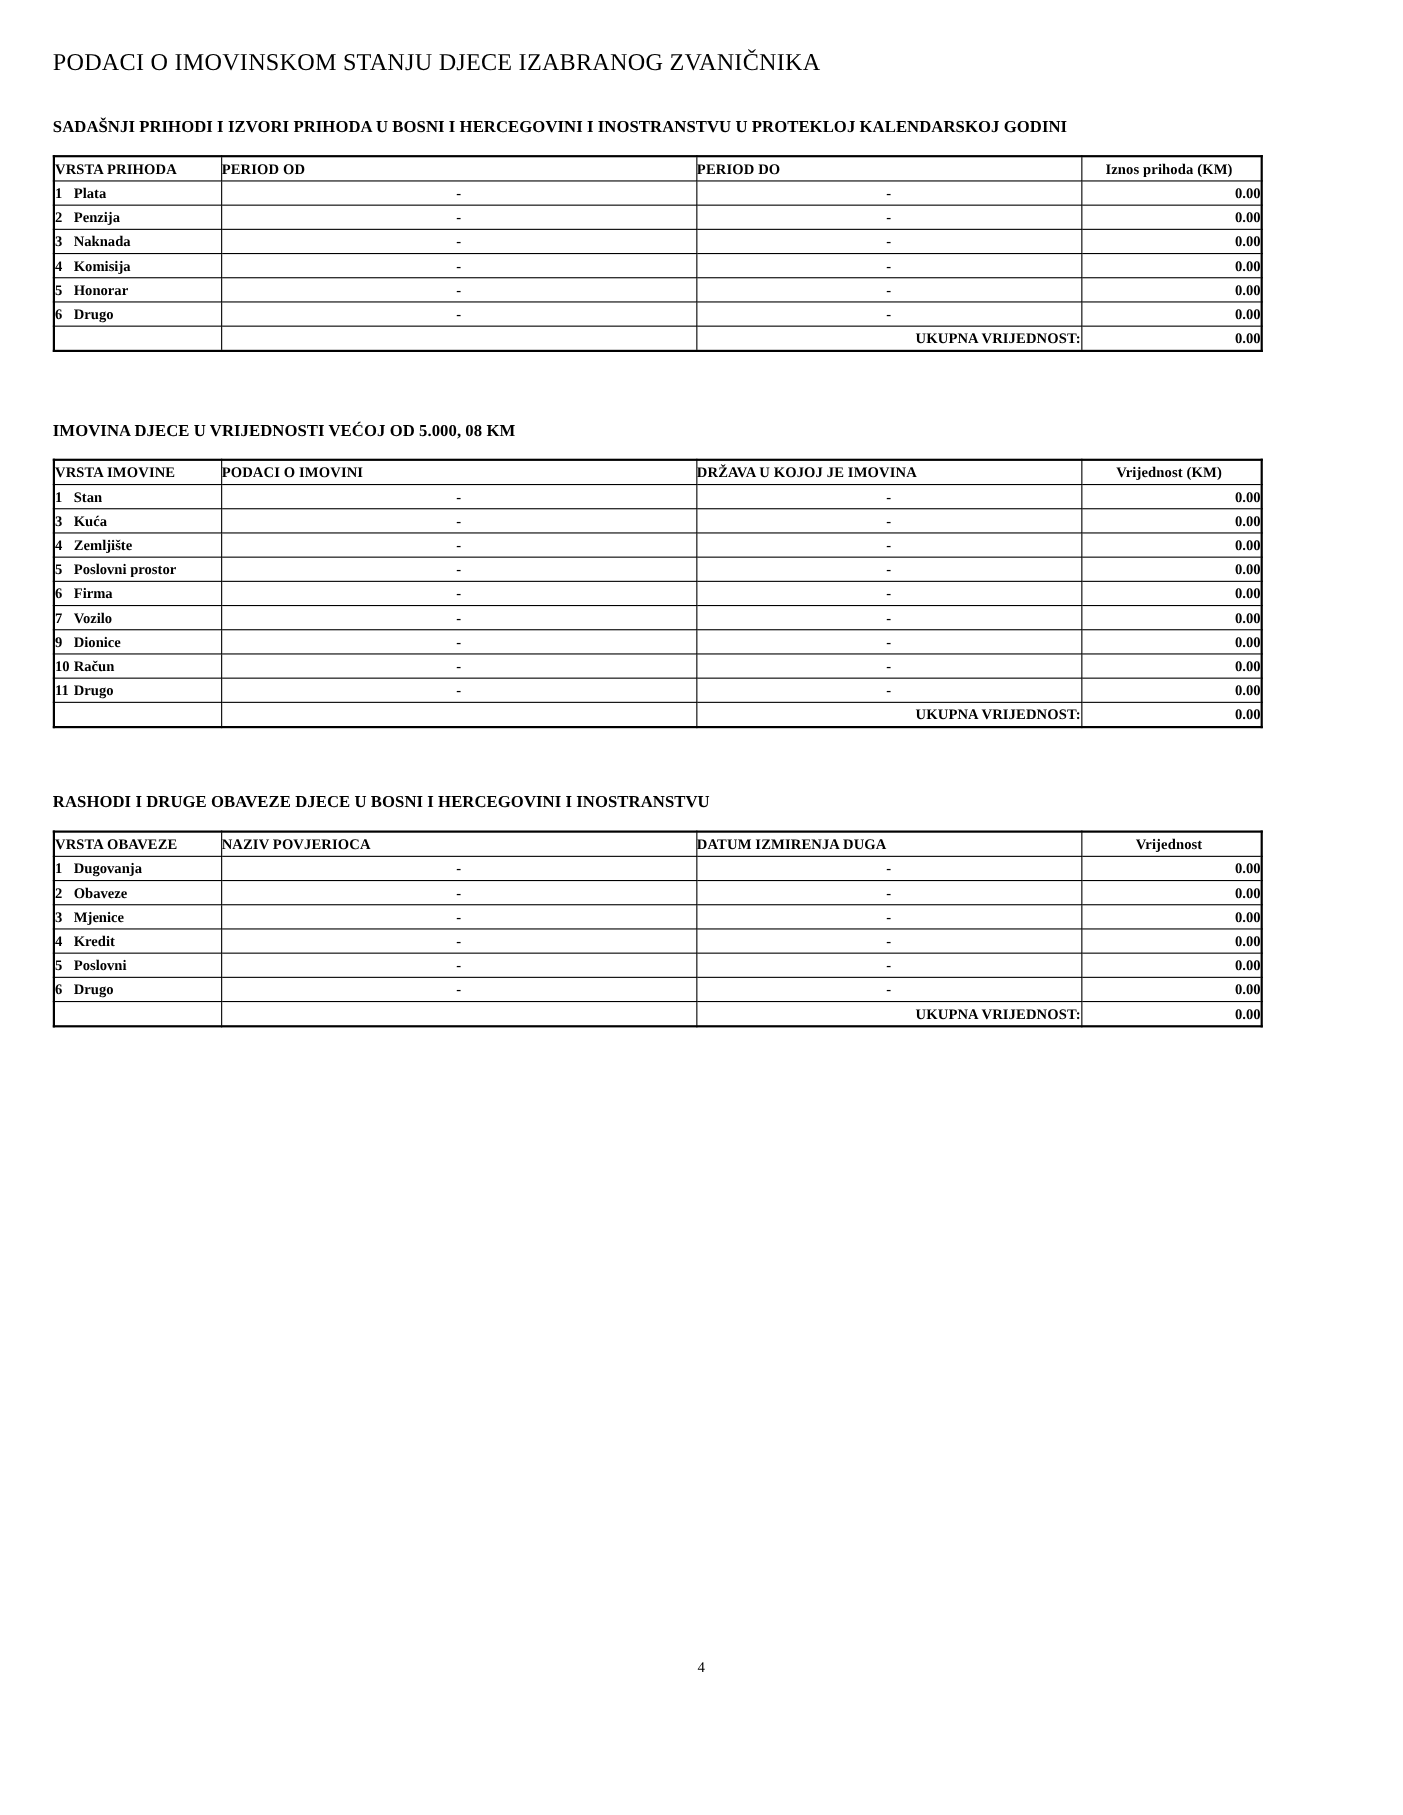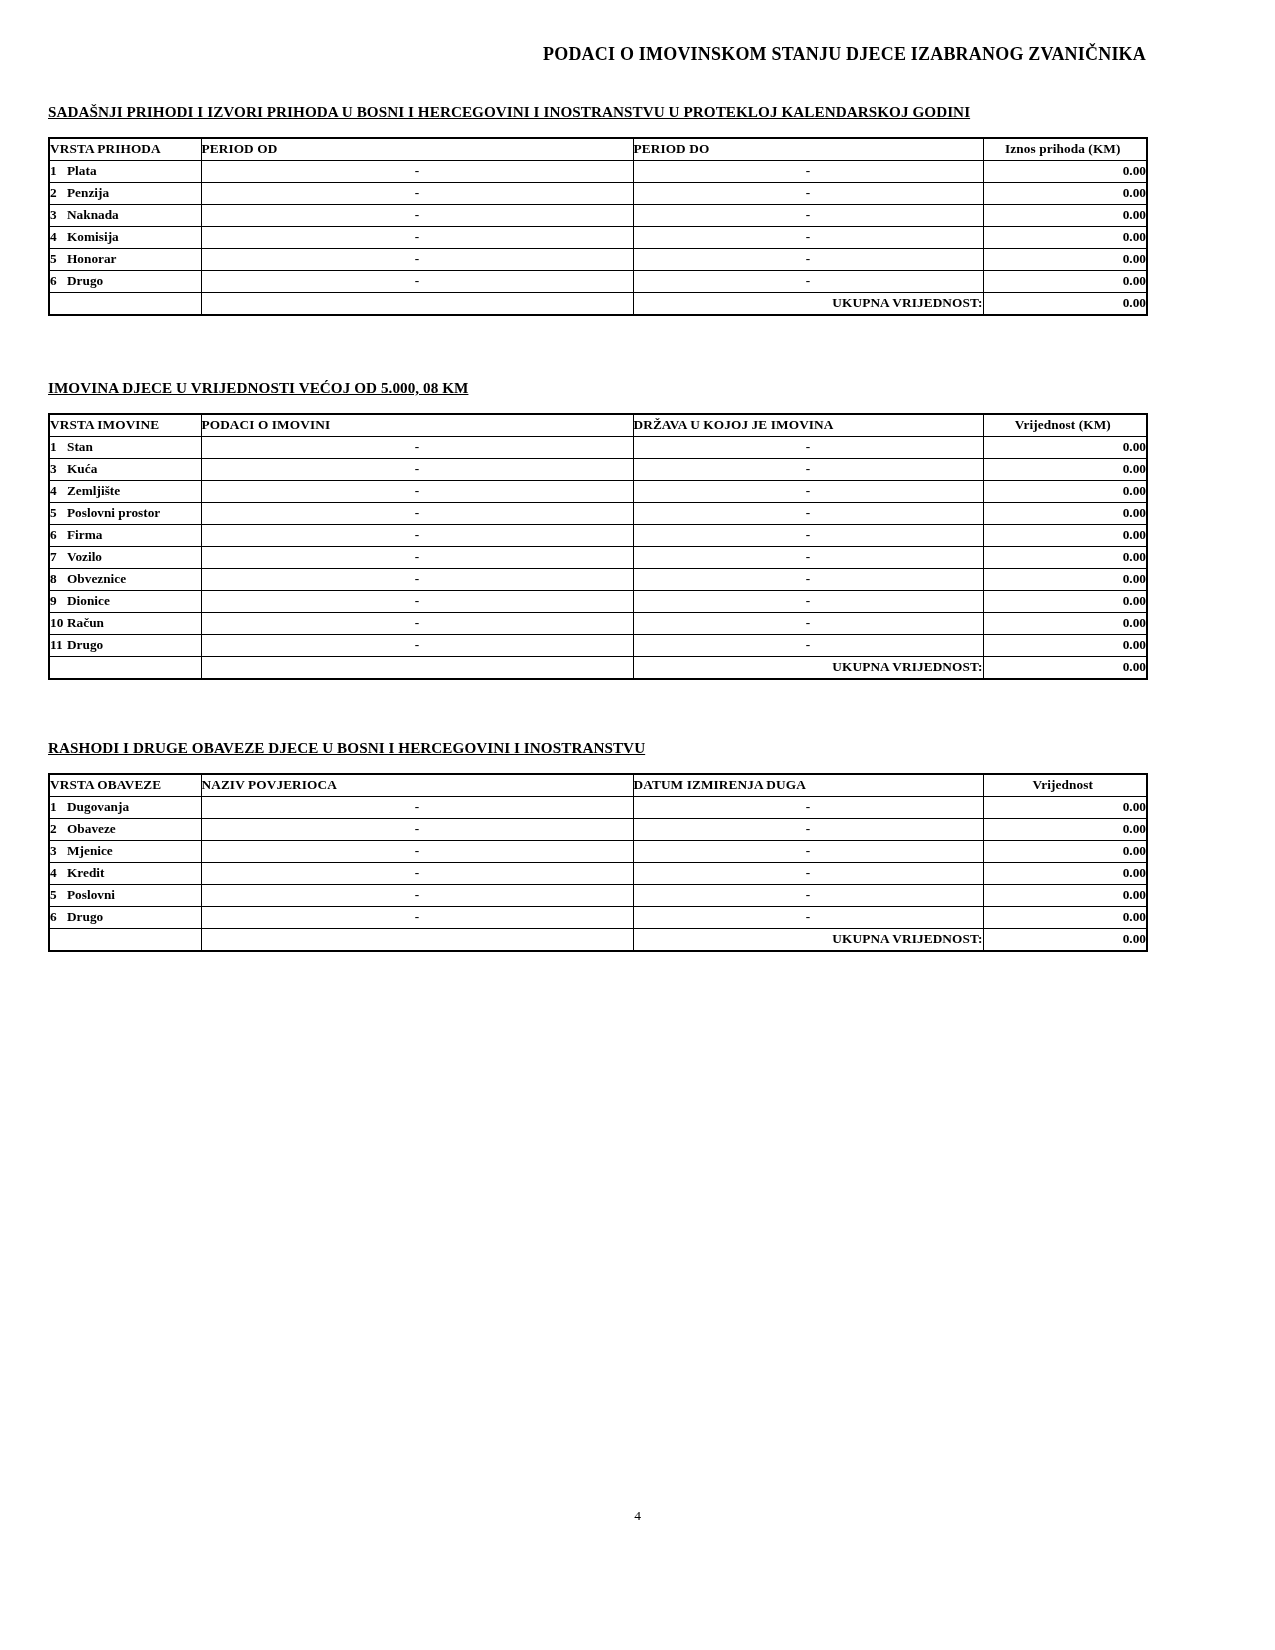--- a/index.html
+++ b/index.html
@@ -17,38 +17,37 @@
     box-sizing: border-box;
     overflow: hidden;
   }
   .content {
     position: absolute;
     left: 48px;
     top: 44px;
     width: 1098px;
   }
   .doc-title {
-    text-align: right;
-    font-size: 18px;
-    font-weight: bold;
+    text-align: left;
+    font-size: 22px;
+    font-weight: normal;
     letter-spacing: 0.2px;
     margin: 0 0 36px 0;
     line-height: 1.2;
   }
   .section {
     margin-bottom: 0;
   }
   .section-heading {
     font-size: 15.2px;
     font-weight: bold;
     letter-spacing: 0.05px;
     margin: 0 0 16px 0;
     line-height: 1.25;
     white-space: nowrap;
-    text-decoration: underline;
   }
   table.grid {
     border-collapse: collapse;
     table-layout: fixed;
     width: 1098px;
     border: 2.5px solid #000;
     margin-top: 12px;
   }
   table.grid td, table.grid th {
     border: 1.6px solid #000;
@@ -250,26 +249,20 @@
             <td class="dash">-</td>
             <td class="val">0.00</td>
           </tr>
           <tr>
             <td class="label"><span class="num">7</span><span>Vozilo</span></td>
             <td class="dash">-</td>
             <td class="dash">-</td>
             <td class="val">0.00</td>
           </tr>
           <tr>
-            <td class="label"><span class="num">8</span><span>Obveznice</span></td>
-            <td class="dash">-</td>
-            <td class="dash">-</td>
-            <td class="val">0.00</td>
-          </tr>
-          <tr>
             <td class="label"><span class="num">9</span><span>Dionice</span></td>
             <td class="dash">-</td>
             <td class="dash">-</td>
             <td class="val">0.00</td>
           </tr>
           <tr>
             <td class="label"><span class="num">10</span><span>Račun</span></td>
             <td class="dash">-</td>
             <td class="dash">-</td>
             <td class="val">0.00</td>

